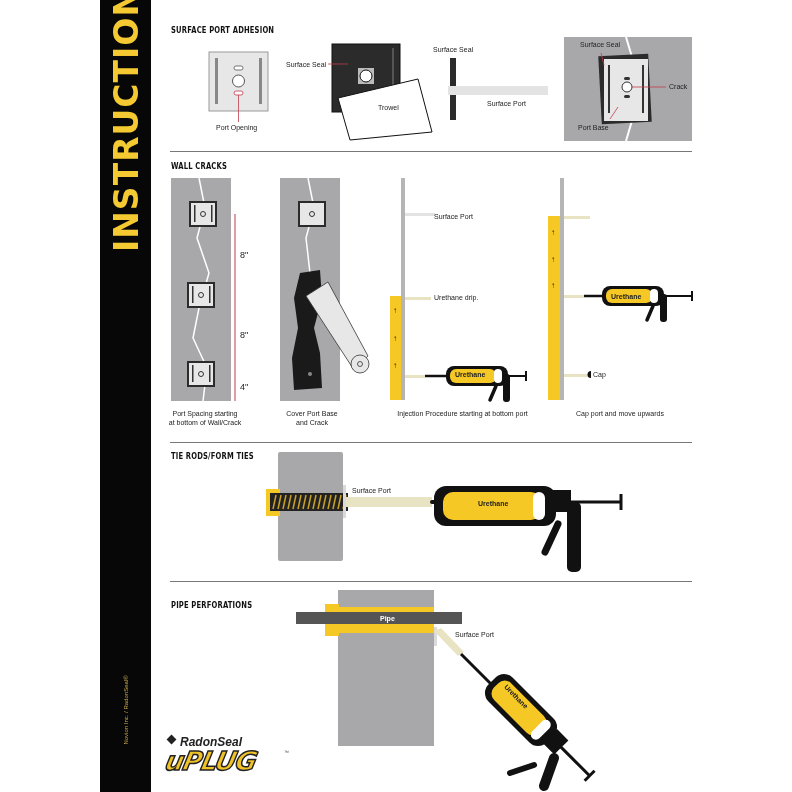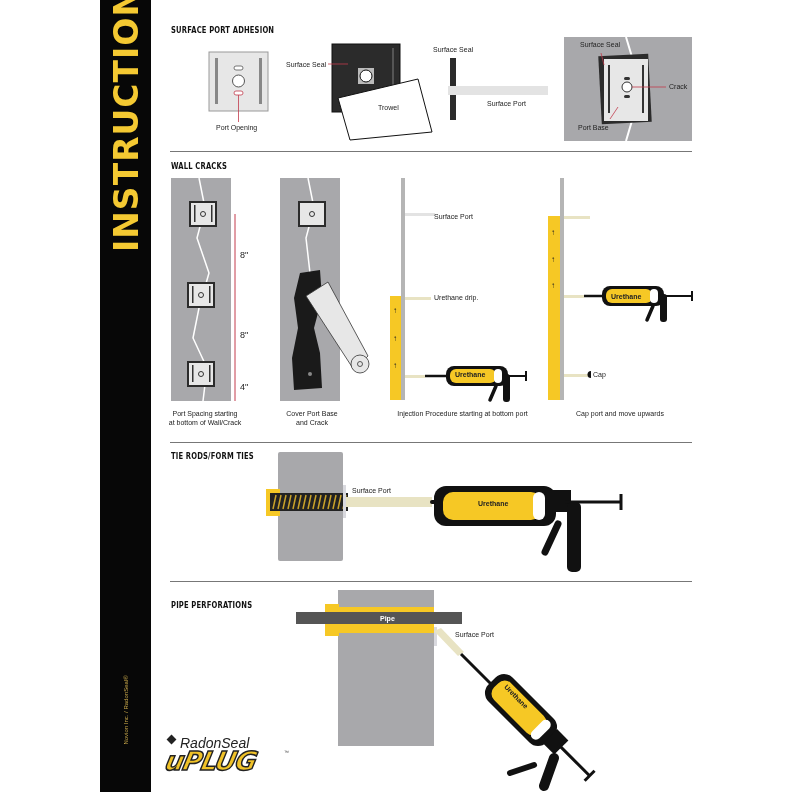--- a/index.html
+++ b/index.html
@@ -8,21 +8,21 @@
   .side-title{position:absolute;left:100px;top:0;width:51px;height:240px;}
   .side-title span{position:absolute;left:50%;top:120px;transform:translate(-50%,-50%) rotate(-90deg);white-space:nowrap;color:#f4c932;font-family:"DejaVu Sans",sans-serif;font-weight:bold;font-size:33px;letter-spacing:1px;transform-origin:center;}
   .side-credit{position:absolute;left:100px;top:660px;width:51px;height:100px;}
   .side-credit span{position:absolute;left:50%;top:50px;transform:translate(-50%,-50%) rotate(-90deg);white-space:nowrap;color:#c9a84a;font-size:6px;}
   .heading{position:absolute;font-family:"DejaVu Sans",sans-serif;font-weight:bold;font-size:8px;letter-spacing:.2px;color:#111;transform:scaleX(.85);transform-origin:left;}
   .rule{position:absolute;left:170px;width:522px;height:1px;background:#777;}
   .lbl{position:absolute;font-size:7px;color:#222;white-space:nowrap;}
   .cap{position:absolute;font-size:7px;color:#222;text-align:center;line-height:9px;}
   svg{position:absolute;overflow:visible;}
   .logo{position:absolute;left:166px;top:735px;width:130px;height:45px;}
-  .logo .brand{position:absolute;left:14px;top:0;font-size:14px;font-weight:normal;font-style:italic;color:#222;}
+  .logo .brand{position:absolute;left:14px;top:0;font-size:12px;font-weight:bold;font-style:italic;color:#222;}
   .logo .diamond{position:absolute;left:2px;top:1px;width:7px;height:7px;background:#222;transform:rotate(45deg);}
   .logo .uplug{position:absolute;left:0;top:11px;font-family:"DejaVu Sans",sans-serif;font-weight:bold;font-style:italic;font-size:26px;color:#f0c228;-webkit-text-stroke:1.5px #222;letter-spacing:-1px;transform:skewX(-12deg);}
   .logo .tm{position:absolute;left:118px;top:14px;font-size:5px;color:#444;}
 </style>
 </head>
 <body>
 
 <div class="sidebar"></div>
 <div class="side-title">
     <span>INSTRUCTION</span>

